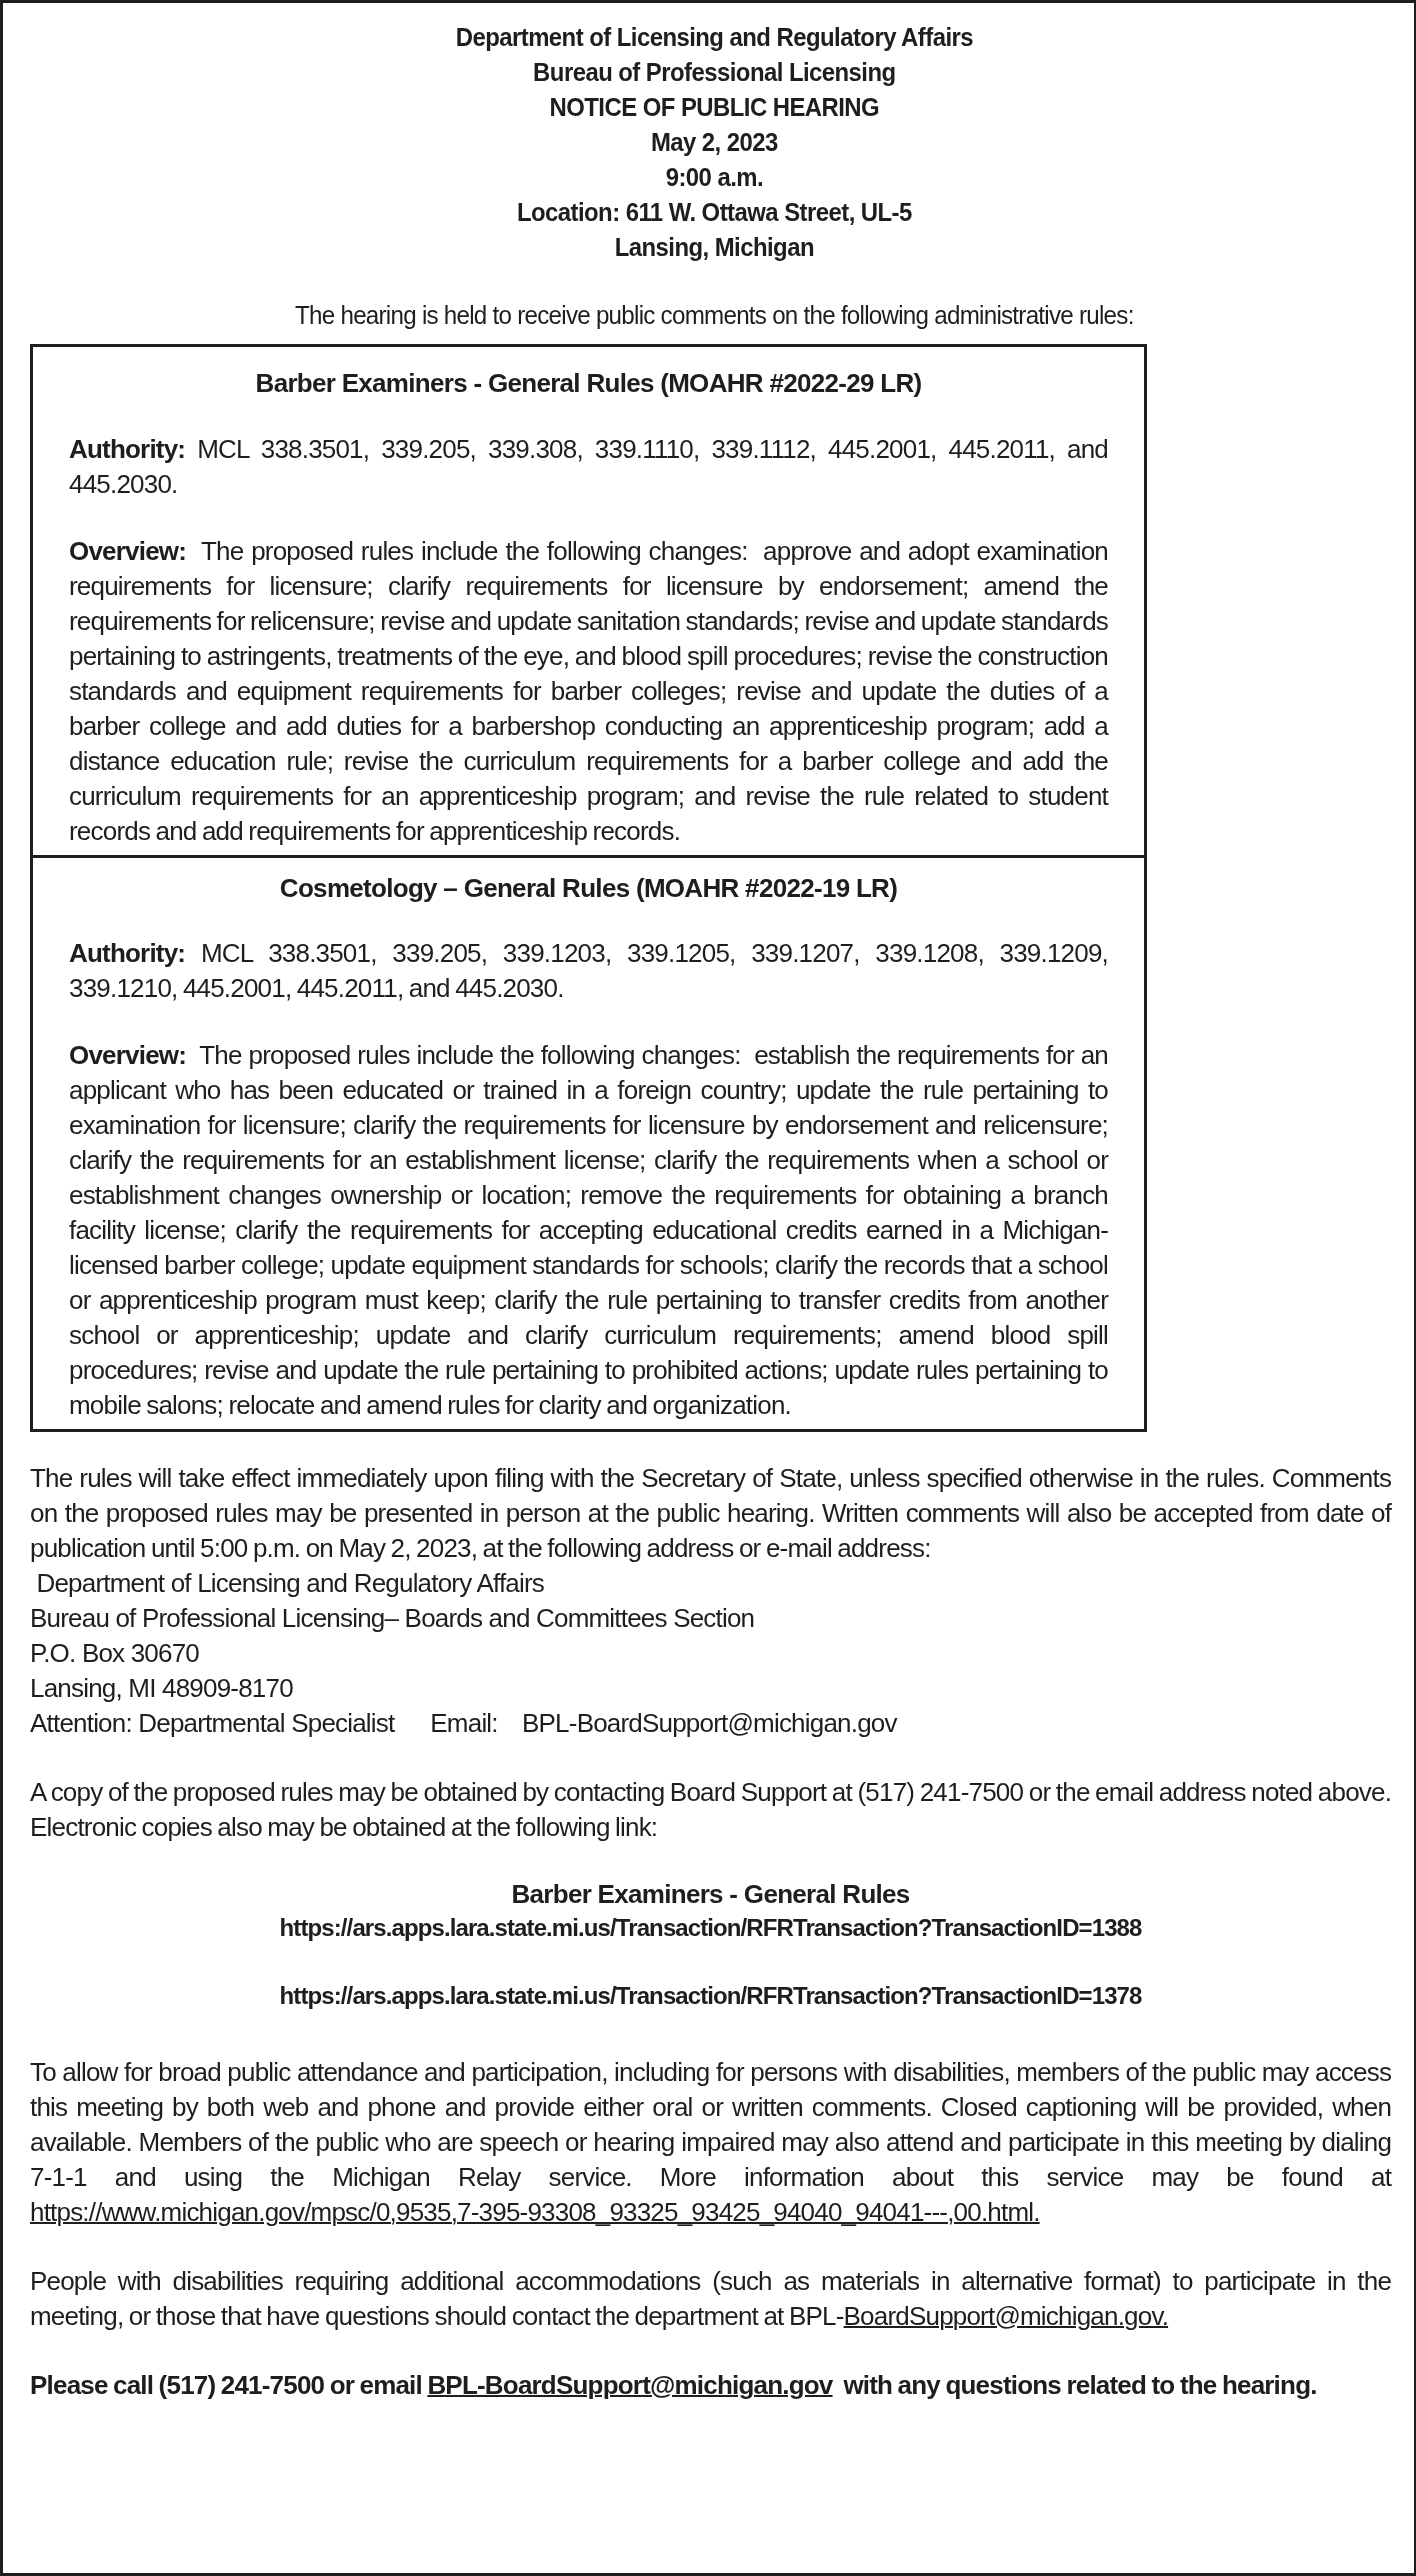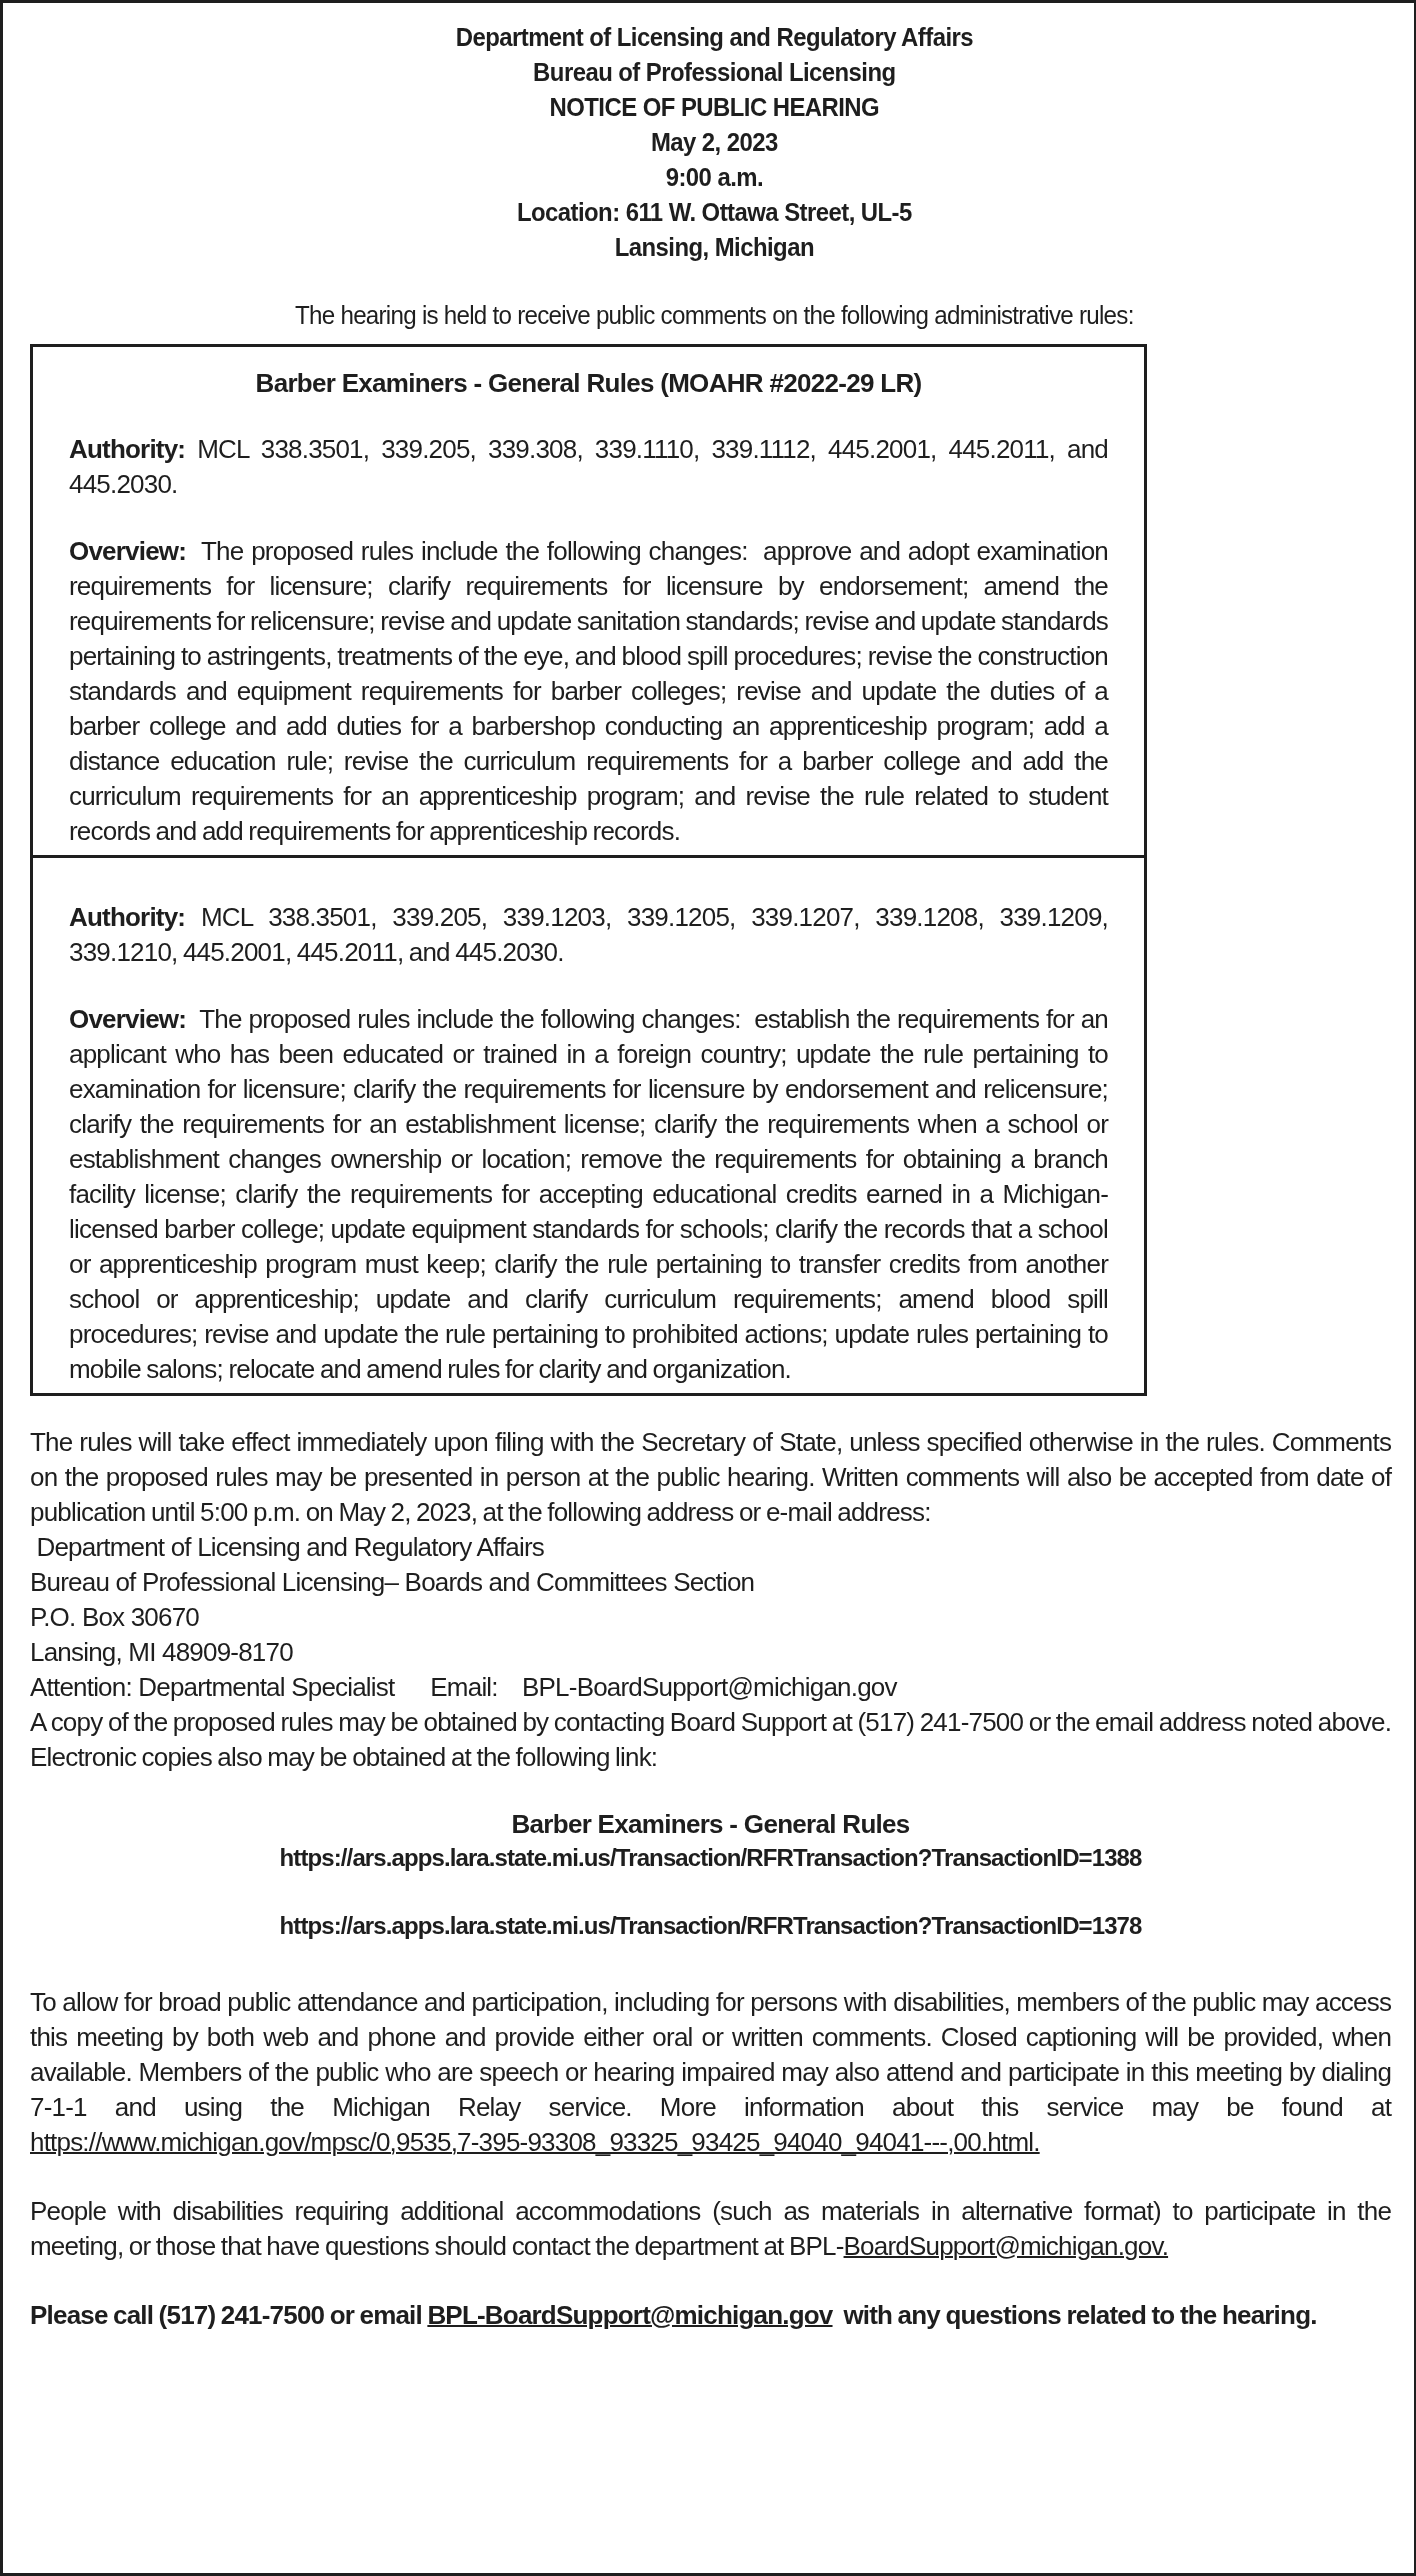--- a/index.html
+++ b/index.html
@@ -64,21 +64,21 @@
   .body-section { padding-right: 7.6px; }
   .body-para {
     font-size: 26px;
     line-height: 35px;
     text-align: justify;
     letter-spacing: -0.8px;
     word-spacing: -1px;
   }
   .p-effect { margin-top: 29px; }
   .addr-line { display: block; font-size: 26px; line-height: 35px; letter-spacing: -0.8px; }
-  .p-copy { }
+  .p-copy { margin-top: 34px; }
   .links { text-align: center; margin-top: 32px; }
   .link-title { font-weight: bold; font-size: 26px; line-height: 34px; letter-spacing: -0.7px; }
   .link-url {
     font-weight: bold; font-size: 24px; line-height: 34px; letter-spacing: -0.9px;
     text-decoration-thickness: 1.9px; color: #1e1e1e;
     display: inline-block;
   }
   .link-group + .link-group { margin-top: 34px; }
   .p-access { margin-top: 42px; }
   .u { text-decoration: underline; text-decoration-thickness: 1.9px; color: #1e1e1e; }
@@ -103,20 +103,21 @@
 
   <div class="intro">The hearing is held to receive public comments on the following administrative rules:</div>
 
   <div class="rule-box box1">
     <div class="rule-title">Barber Examiners - General Rules (MOAHR #2022-29 LR)</div>
     <p class="para authority"><b>Authority:</b><span> MCL 338.3501, 339.205, 339.308, 339.1110, 339.1112, 445.2001, 445.2011, and 445.2030.</span></p>
     <p class="para overview last"><b>Overview:</b><span style="white-space: pre-wrap;">  The proposed rules include the following changes:  approve and adopt examination requirements for licensure; clarify requirements for licensure by endorsement; amend the requirements for relicensure; revise and update sanitation standards; revise and update standards pertaining to astringents, treatments of the eye, and blood spill procedures; revise the construction standards and equipment requirements for barber colleges; revise and update the duties of a barber college and add duties for a barbershop conducting an apprenticeship program; add a distance education rule; revise the curriculum requirements for a barber college and add the curriculum requirements for an apprenticeship program; and revise the rule related to student records and add requirements for apprenticeship records.</span></p>
   </div>
 
   <div class="rule-box box2">
+    <div class="rule-title">Cosmetology – General Rules (MOAHR #2022-19 LR)</div>
     <p class="para authority last"><b>Authority:</b><span> MCL 338.3501, 339.205, 339.1203, 339.1205, 339.1207, 339.1208, 339.1209, 339.1210, 445.2001, 445.2011, and 445.2030.</span></p>
     <p class="para overview last"><b>Overview:</b><span style="white-space: pre-wrap;">  The proposed rules include the following changes:  establish the requirements for an applicant who has been educated or trained in a foreign country; update the rule pertaining to examination for licensure; clarify the requirements for licensure by endorsement and relicensure; clarify the requirements for an establishment license; clarify the requirements when a school or establishment changes ownership or location; remove the requirements for obtaining a branch facility license; clarify the requirements for accepting educational credits earned in a Michigan-licensed barber college; update equipment standards for schools; clarify the records that a school or apprenticeship program must keep; clarify the rule pertaining to transfer credits from another school or apprenticeship; update and clarify curriculum requirements; amend blood spill procedures; revise and update the rule pertaining to prohibited actions; update rules pertaining to mobile salons; relocate and amend rules for clarity and organization.</span></p>
   </div>
 
   <div class="body-section">
     <p class="body-para p-effect last">The rules will take effect immediately upon filing with the Secretary of State, unless specified otherwise in the rules. Comments on the proposed rules may be presented in person at the public hearing. Written comments will also be accepted from date of publication until 5:00 p.m. on May 2, 2023, at the following address or e-mail address:</p>
 
     <div class="address">
       <span class="addr-line" style="white-space: pre;"> Department of Licensing and Regulatory Affairs</span>
       <span class="addr-line">Bureau of Professional Licensing– Boards and Committees Section</span>

